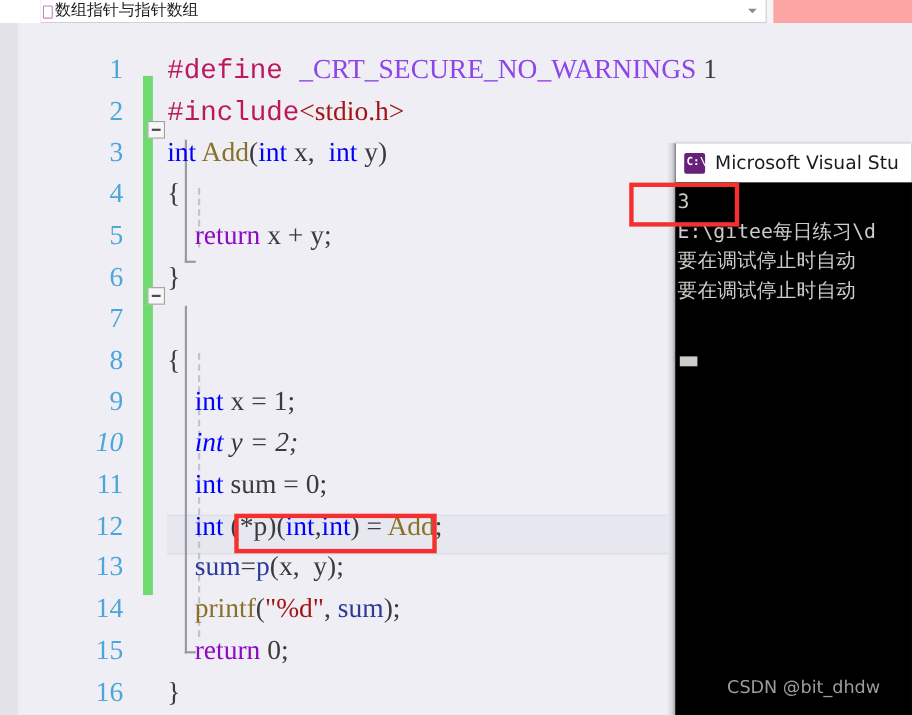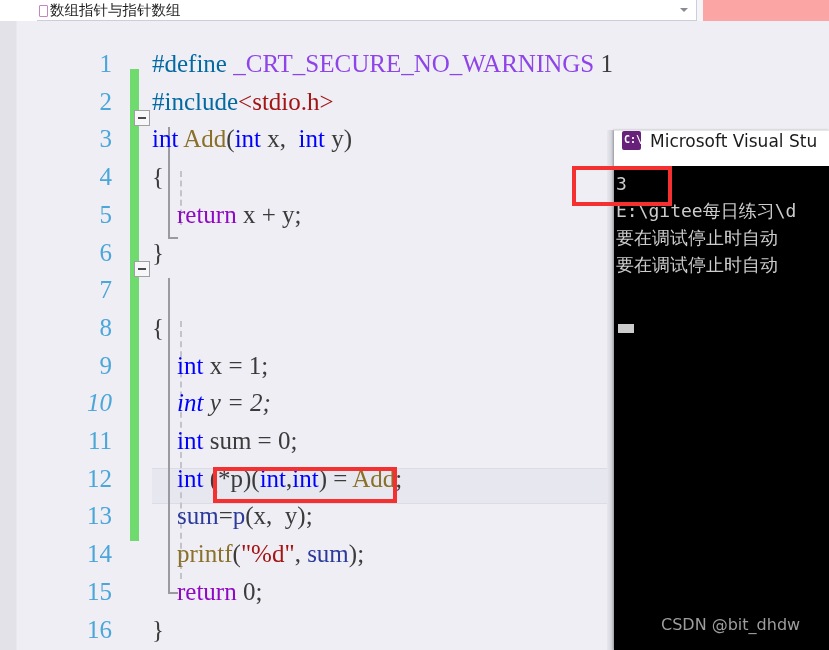--- a/index.html
+++ b/index.html
@@ -136,21 +136,21 @@
     font-family: "Liberation Serif", "DejaVu Serif", serif;
     font-size: 25px;
   }
   .ltext {
     position: absolute;
     left: 152px;
     white-space: pre;
   }
 
   
-  .t-pp   { color: #0369a1; }            
+  .t-pp   { color: #be185d; font-family: Liberation Mono, monospace; }            
   .t-mac  { color: #8e44e8; }            
   .t-str  { color: #a31515; }            
   .t-kw   { color: #0000ff; }            
   .t-ctl  { color: #8f08c4; }            
   .t-fn   { color: #8a7029; }
   .t-pun  { color: #3b3b3b; }
   .t-var  { color: #2b3a9c; }            
 
   
   .collapse-box {
@@ -222,20 +222,21 @@
     width: 215px; height: 520px;
     background: #000000;
     box-shadow: -1px 0 2px rgba(0,0,0,0.25);
     overflow: hidden;
     z-index: 20;
   }
   #console-titlebar {
     height: 35px;
     background: #ffffff;
     display: flex;
+    align-items: center;
     padding-left: 8px;
     border-top: 1px solid #e6e6e6;
   }
   #console-icon {
     width: 19px; height: 19px;
     background: #68217a;
     border-radius: 2px;
     position: relative;
     flex: 0 0 auto;
     margin-right: 9px;

